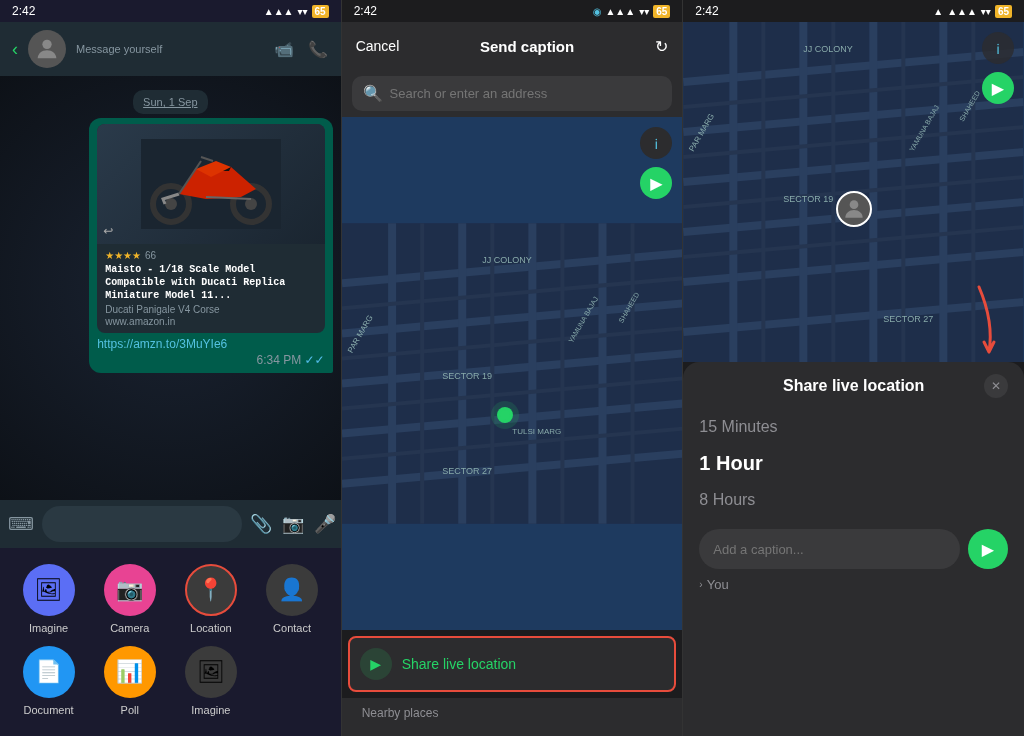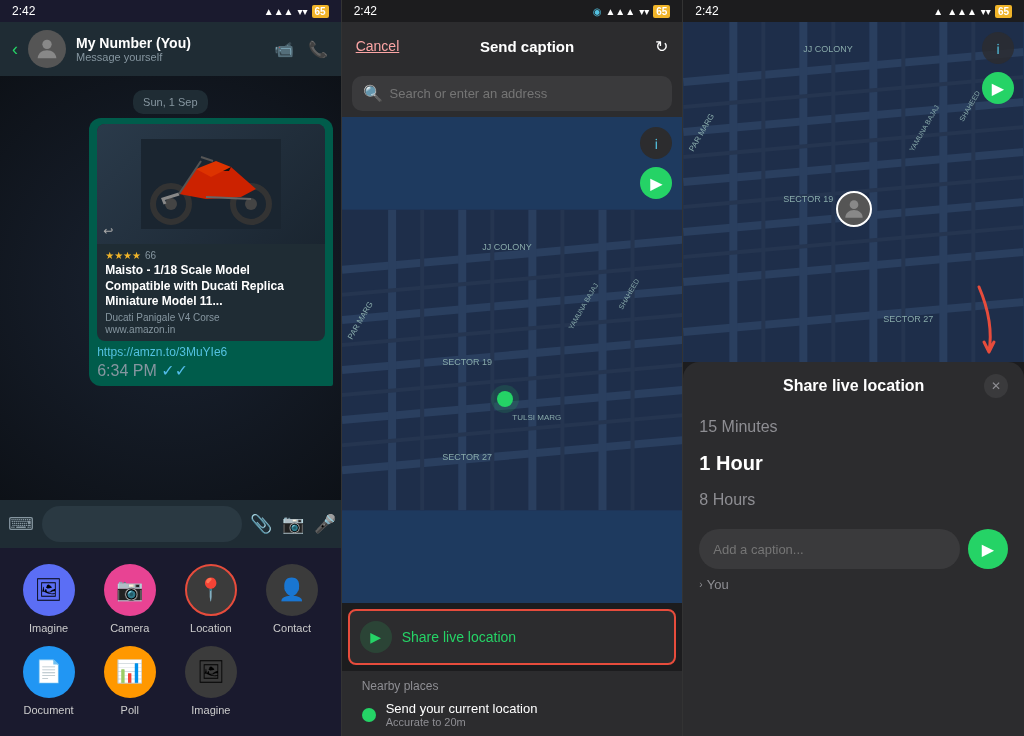--- a/index.html
+++ b/index.html
@@ -109,20 +109,21 @@
     .date-badge {
       text-align: center;
       margin: 8px 0;
     }
     .date-badge span {
       background: #1f2c34;
       color: #8696a0;
       font-size: 11px;
       padding: 6px 10px;
       border-radius: 10px;
+      text-decoration: underline;
     }
 
     .message-bubble {
       max-width: 75%;
       margin-left: auto;
       background: #005c4b;
       border-radius: 12px 12px 2px 12px;
       padding: 6px 8px;
       margin-bottom: 8px;
     }
@@ -137,24 +138,25 @@
       height: 120px;
       background: linear-gradient(135deg, #2a3a4a, #1a2530);
       display: flex;
       align-items: center;
       justify-content: center;
       position: relative;
     }
     .bike-svg { width: 140px; height: 90px; }
     .product-info { padding: 6px 8px; }
     .product-title {
-      font-size: 12px;
+      font-size: 10px;
       color: white;
       font-weight: 600;
       line-height: 1.3;
+      font-family: Liberation Mono, monospace;
     }
     .product-subtitle {
       font-size: 10px;
       color: #8696a0;
       margin-top: 2px;
     }
     .product-source {
       font-size: 10px;
       color: #8696a0;
       margin-top: 1px;
@@ -165,23 +167,23 @@
     }
     .rating-count { color: #8696a0; font-size: 10px; }
 
     .product-link {
       color: #53c1e0;
       font-size: 12px;
       display: block;
       margin-top: 4px;
     }
     .msg-time {
-      font-size: 16px;
+      font-size: 12px;
       color: #8696a0;
-      text-align: left;
+      text-align: right;
       margin-top: 2px;
     }
     .check-marks { color: #53bdeb; }
 
     .input-bar {
       background: #1f2c34;
       padding: 6px 8px;
       display: flex;
       align-items: center;
       gap: 8px;
@@ -254,23 +256,22 @@
 
     .send-location-header {
       background: #2c2c2e;
       display: flex;
       align-items: center;
       justify-content: space-between;
       padding: 10px 14px;
       height: 48px;
     }
     .cancel-btn {
-      color: #fca5a5;
+      color: #ffffff;
       font-size: 14px;
-      text-decoration: underline;
     }
     .header-title {
       font-size: 15px;
       font-weight: 600;
       color: white;
     }
     .refresh-btn {
       color: white;
       font-size: 16px;
     }
@@ -496,21 +497,20 @@
 
   <div class="chat-header">
     <span class="back-arrow">‹</span>
     <div class="avatar-circle">
       <svg viewBox="0 0 24 24" fill="#888">
           <circle cx="12" cy="8" r="4"></circle>
           <path d="M4 20c0-4 3.6-7 8-7s8 3 8 7"></path>
         </svg>
     </div>
     <div class="chat-header-info">
-      <div class="chat-name">My Number (You)</div>
       <div class="chat-subtitle">Message yourself</div>
     </div>
     <div class="header-icons">
       <span>📹</span>
       <span>📞</span>
     </div>
   </div>
 
   <div class="chat-bg">
     <div class="date-badge">
@@ -691,27 +691,20 @@
 
   <div style="margin:6px;border:2px solid #e74c3c;border-radius:8px;background:#2c2c2e;padding:10px;">
     <div style="display:flex;align-items:center;gap:10px;">
       <div style="width:32px;height:32px;border-radius:50%;background:rgba(37,211,102,0.15);display:flex;align-items:center;justify-content:center;color:#25d366;font-size:14px;">▶</div>
       <span style="font-size:14px;font-weight:500;color:#25d366;">Share live location</span>
     </div>
   </div>
 
   <div class="nearby-section">
     <div class="nearby-title">Nearby places</div>
-    <div class="nearby-item">
-      <div class="nearby-dot"></div>
-      <div class="nearby-info">
-        <div class="title">Send your current location</div>
-        <div class="subtitle">Accurate to 20m</div>
-      </div>
-    </div>
   </div>
 </div>
 
 <div class="panel panel-3" style="display:flex;flex-direction:column;">
 
   <div class="status-bar" style="background:#1c1c1e;">
     <span class="time">2:42</span>
     <div class="status-icons">
       <span style="color:white;font-size:10px;">▲</span>
       <span>▲▲▲</span>

